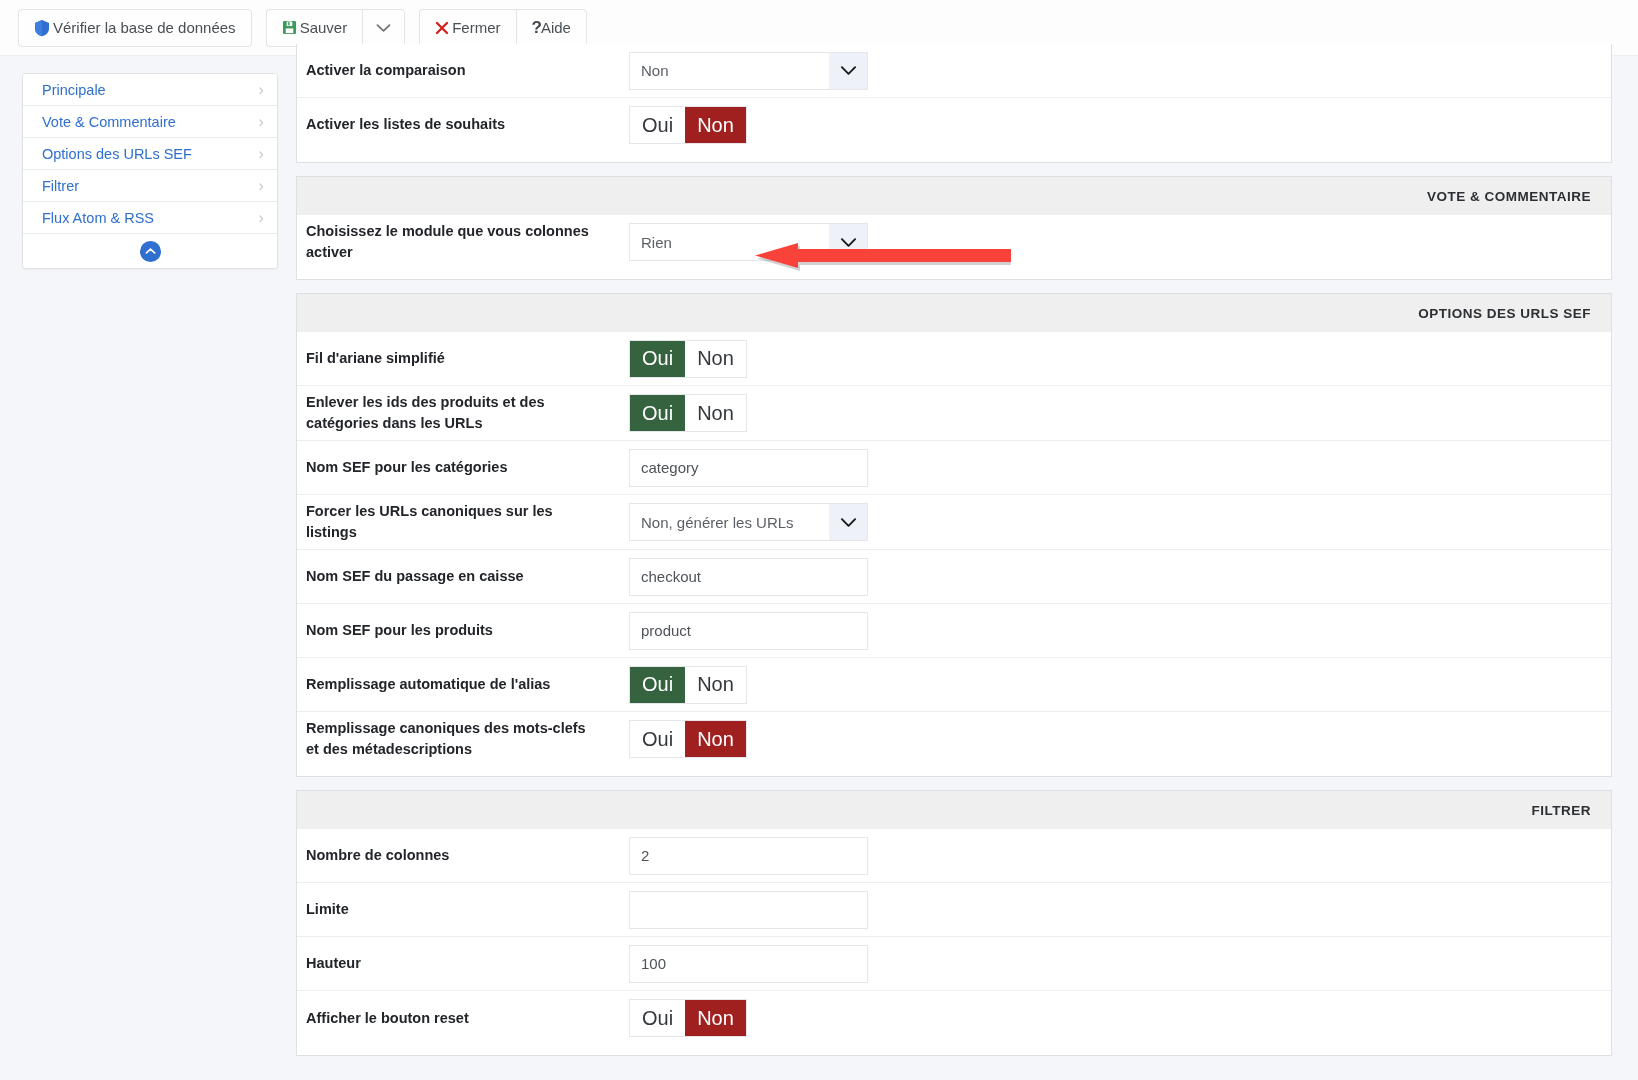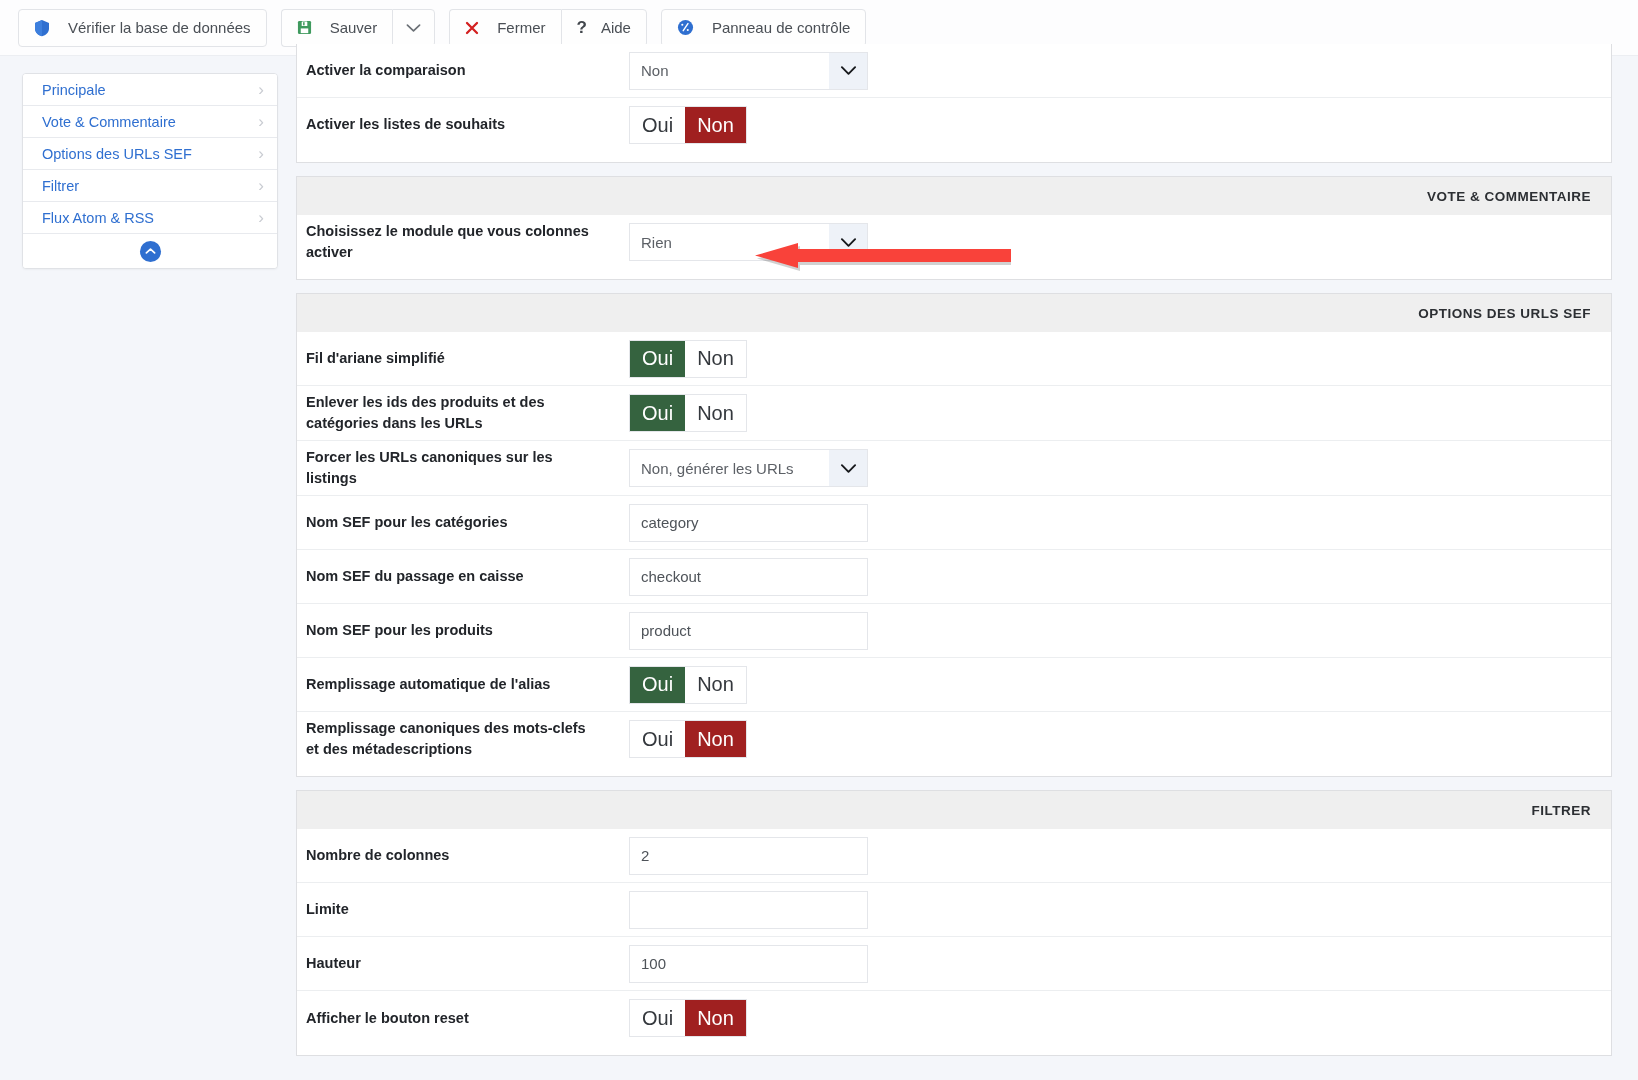--- a/index.html
+++ b/index.html
@@ -21,21 +21,21 @@
     gap: 14px;
     border-bottom: 1px solid #eceef2;
   }
   .btn-group { display: flex; }
   .tbtn {
     height: 38px;
     background: #fefefe;
     border: 1px solid #e2e4e8;
     border-radius: 4px;
     display: flex; align-items: center;
-    gap: 18px;
+    gap: 3px;
     padding: 0 15px;
     font-size: 15px;
     color: #4a4f55;
     cursor: pointer;
     white-space: nowrap;
   }
   .tbtn.left-join { border-radius: 4px 0 0 4px; border-right: none; }
   .tbtn.caret {
     border-radius: 0 4px 4px 0;
     padding: 0 13px;
@@ -229,31 +229,20 @@
           </svg>
       </span>
       <span class="tbtn-label">Fermer</span>
     </div>
     <div class="tbtn" style="border-radius:0 4px 4px 0;">
       <span class="icon" style="font-weight:bold;font-size:17px;color:#41464c;">?</span>
       <span class="tbtn-label" style="margin-left:-4px;">Aide</span>
     </div>
   </div>
 
-  <div class="tbtn">
-    <span class="icon">
-      <svg width="17" height="17" viewBox="0 0 18 18">
-          <circle cx="9" cy="9" r="8" fill="#2f6fd0"></circle>
-          <circle cx="5.6" cy="6" r="1.1" fill="#fff"></circle>
-          <circle cx="11.4" cy="11.6" r="1.1" fill="#fff"></circle>
-          <path d="M11.6 4.8 L6.6 12.4" stroke="#fff" stroke-width="1.5" stroke-linecap="round"></path>
-        </svg>
-    </span>
-    <span class="tbtn-label">Panneau de contrôle</span>
-  </div>
 
 </div>
 
 <div class="sidebar">
   <div class="side-item">
     <span>Principale</span>
     <span class="side-chevron">›</span>
   </div>
   <div class="side-item">
     <span>Vote &amp; Commentaire</span>
@@ -349,37 +338,37 @@
         <div class="row-label">Enlever les ids des produits et des catégories dans les URLs</div>
         <div class="row-field">
           <div class="toggle">
             <div class="tg on-yes">Oui</div>
             <div class="tg">Non</div>
           </div>
         </div>
       </div>
 
       <div class="row">
+        <div class="row-label">Nom SEF pour les catégories</div>
+        <div class="row-field">
+          <input class="txt" type="text" value="category" style="">
+        </div>
+      </div>
+
+      <div class="row">
         <div class="row-label">Forcer les URLs canoniques sur les listings</div>
         <div class="row-field">
           <div class="sel">
             <span class="sel-val">Non, générer les URLs</span>
             <span class="sel-arrow">
               <svg width="17" height="11" viewBox="0 0 18 11">
                   <path d="M2 2 L9 9 L16 2" stroke="#16181b" stroke-width="2" fill="none" stroke-linecap="round" stroke-linejoin="round"></path>
                 </svg>
             </span>
           </div>
-        </div>
-      </div>
-
-      <div class="row">
-        <div class="row-label">Nom SEF pour les catégories</div>
-        <div class="row-field">
-          <input class="txt" type="text" value="category" style="">
         </div>
       </div>
 
       <div class="row">
         <div class="row-label">Nom SEF du passage en caisse</div>
         <div class="row-field">
           <input class="txt" type="text" value="checkout" style="">
         </div>
       </div>
 

